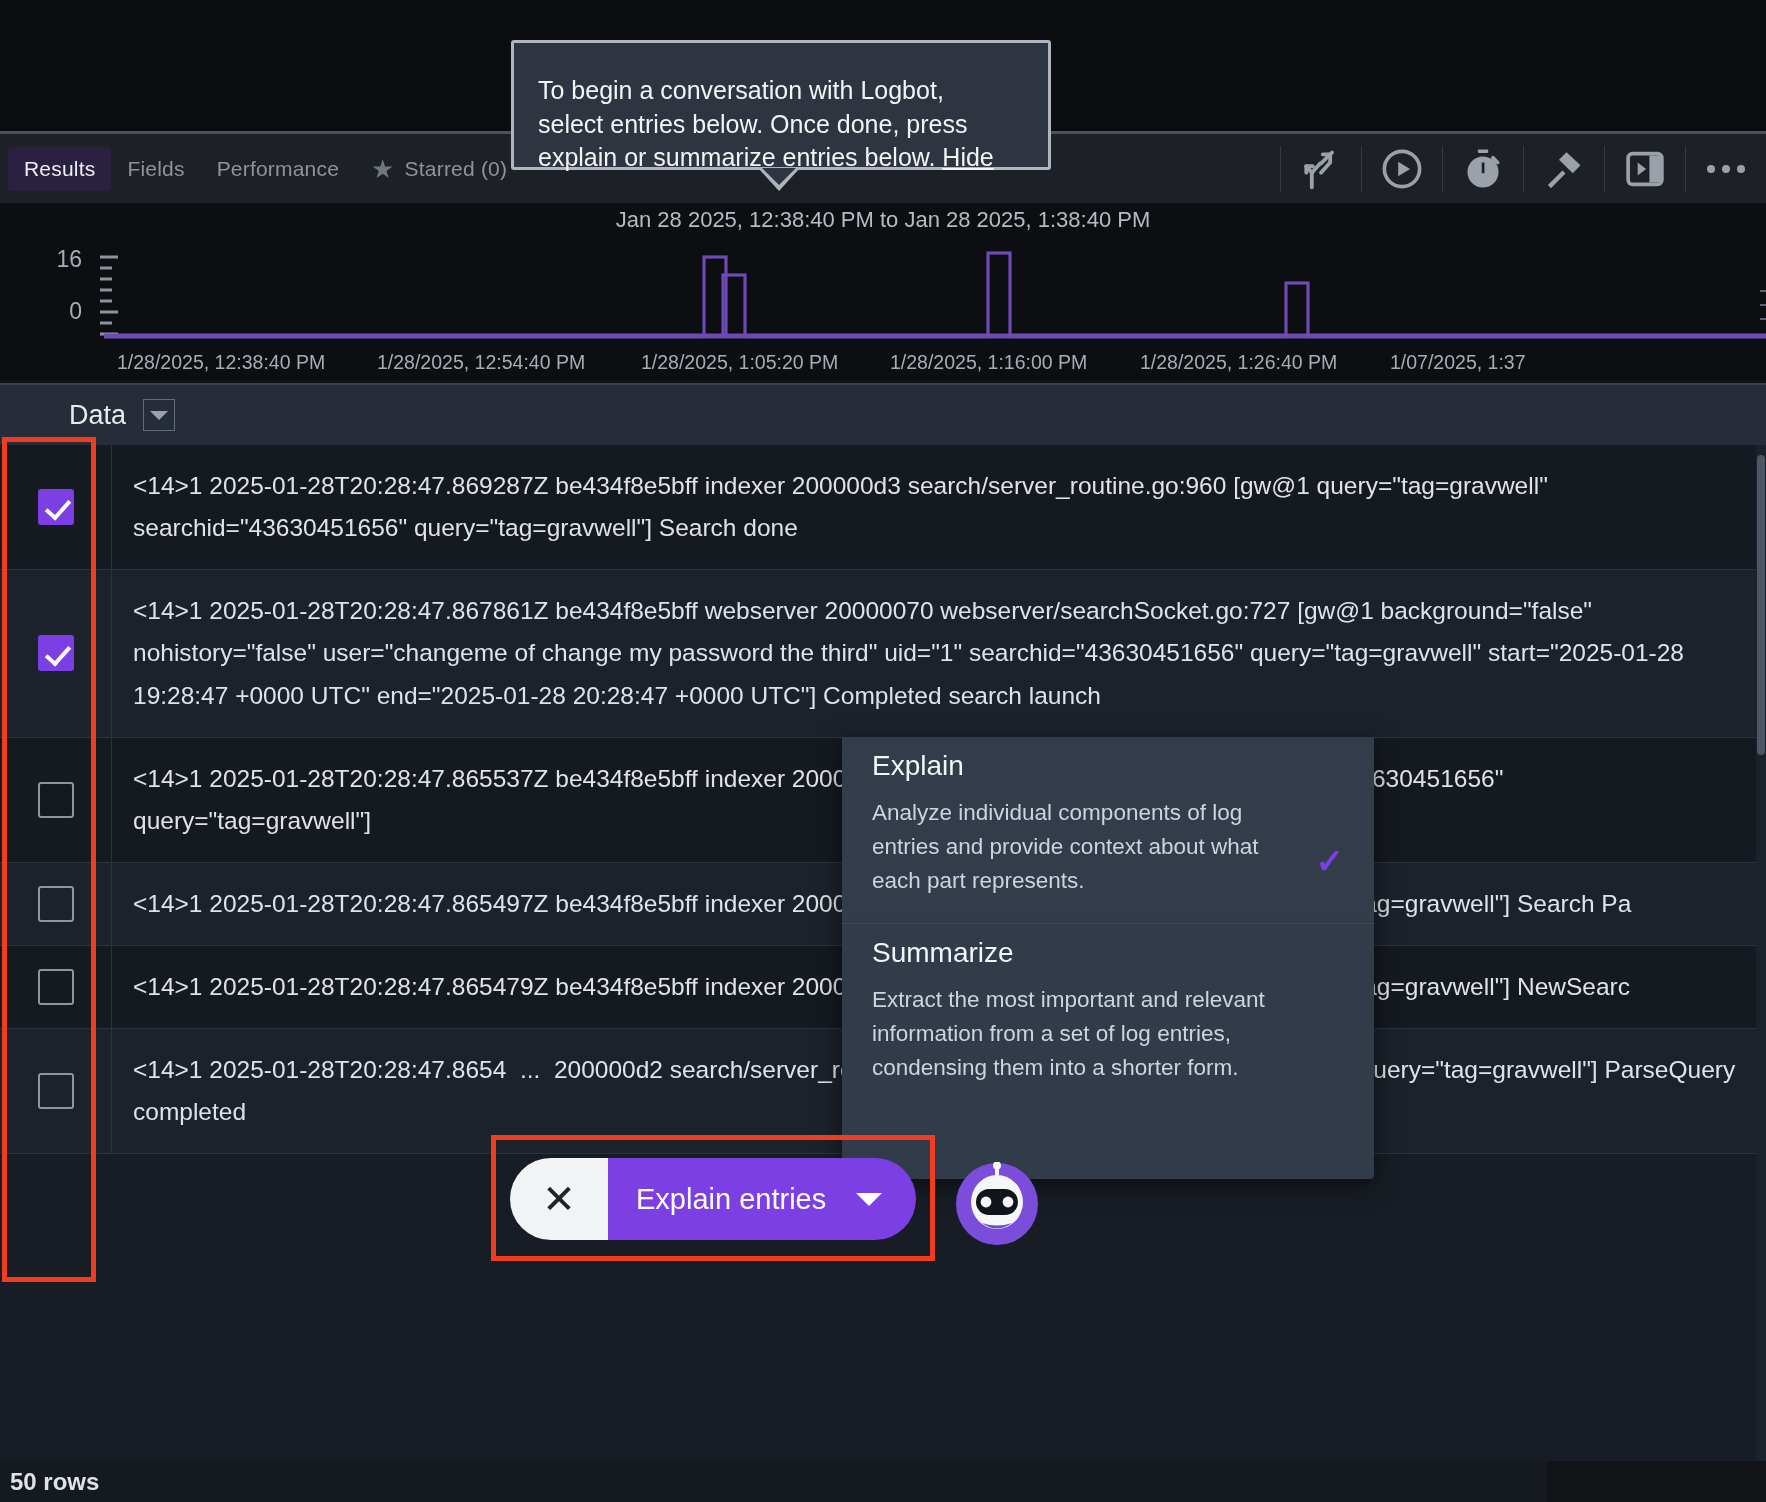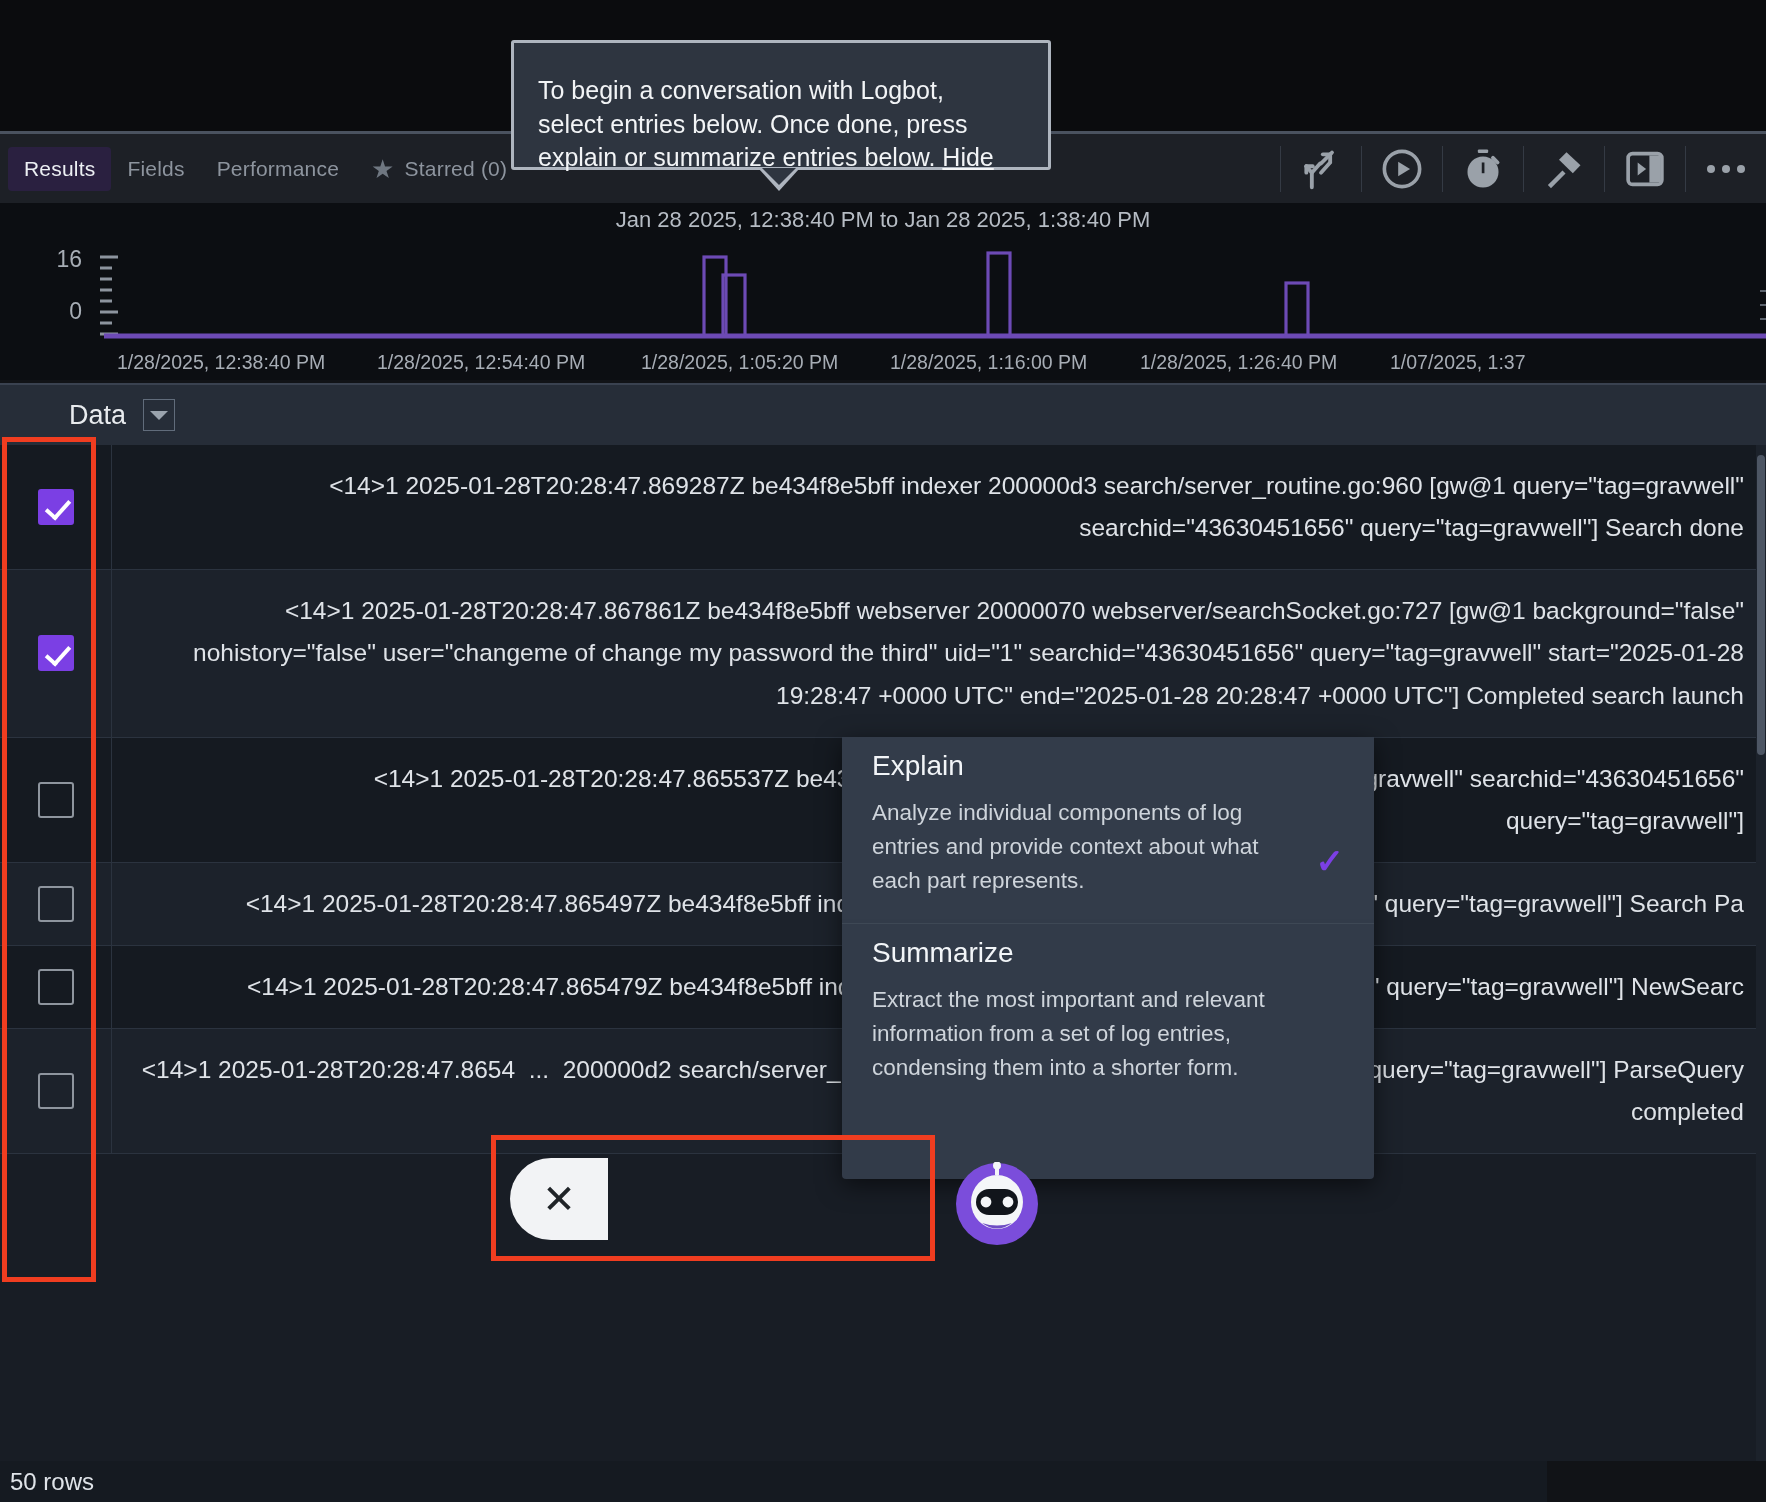--- a/index.html
+++ b/index.html
@@ -74,21 +74,20 @@
   }
 
   
   .table-wrap {
     position: absolute; left: 0; top: 445px; width: 1766px; height: 1016px;
     background: #181d25; overflow: hidden;
   }
   .row {
     display: flex; border-bottom: 1px solid #2b333f; background: #151a21;
     min-height: 74px;
-    text-align: right;
   }
   .row:nth-child(even) { background: #1c222b; }
   .cb-cell {
     width: 112px; flex: 0 0 112px; display: flex; align-items: center; justify-content: center;
     border-right: 1px solid #2b333f;
   }
   .cb {
     width: 36px; height: 36px; border: 2px solid #8e959e; border-radius: 3px;
     background: transparent; position: relative;
   }
@@ -160,21 +159,21 @@
   }
 
   
   .logbot {
     position: absolute; left: 955px; top: 1162px; width: 84px; height: 84px;
   }
 
   
   .footer {
     position: absolute; left: 0; top: 1461px; width: 1547px; height: 41px;
-    background: #151a21; display: flex; align-items: center;
+    background: #151a21; display: flex; align-items: center; font-weight: bold;
   }
   .footer span { color: #dfe3e8; font-size: 24px; margin-left: 10px; }
 
   
   .scroll-strip {
     position: absolute; right: 0; top: 445px; width: 10px; height: 1016px; background: #1c222b;
   }
   .scroll-thumb {
     position: absolute; right: 1px; top: 455px; width: 8px; height: 300px;
     background: #4d5664; border-radius: 4px;
@@ -371,20 +370,24 @@
     <div class="menu-item">
       <h3>Summarize</h3>
       <p>Extract the most important and relevant information from a set of log entries, condensing them into a shorter form.</p>
     </div>
   </div>
 
   <div class="fab-group">
     <div class="fab-close">
       <span>✕</span>
     </div>
+    <div class="fab-main">
+      <span>Explain entries</span>
+      <span class="fab-caret"></span>
+    </div>
   </div>
 
   <svg class="logbot" viewBox="0 0 84 84">
     <circle cx="42" cy="42" r="41" fill="#7b4ddb"></circle>
     <ellipse cx="42" cy="40" rx="26" ry="27" fill="#f4f6f8"></ellipse>
     <rect x="21" y="27" width="42" height="26" rx="13" fill="#11151b"></rect>
     <circle cx="31" cy="40" r="5.4" fill="#f4f6f8"></circle>
     <circle cx="53" cy="40" r="5.4" fill="#f4f6f8"></circle>
     <path d="M27 61 Q42 72 57 61 Q42 66 27 61 Z" fill="#6f4ec4"></path>
     <rect x="40" y="4" width="4" height="9" fill="#f4f6f8"></rect>

